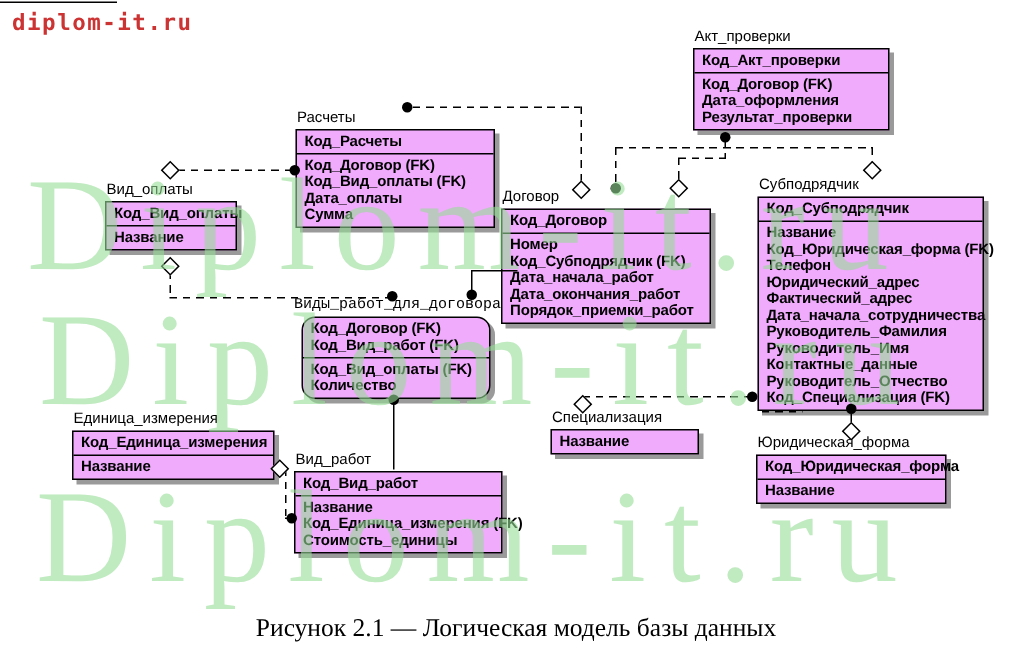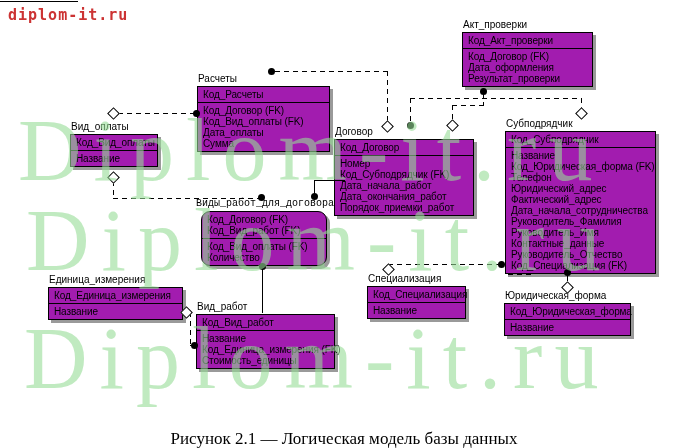--- a/index.html
+++ b/index.html
@@ -9,30 +9,31 @@
   }
   
   #logo{
     position:absolute;left:8px;top:6px;
     font-family:"DejaVu Sans Mono",monospace;font-weight:bold;
     font-size:15px;letter-spacing:1px;
   }
   #crop-line{position:absolute;left:0;top:1px;width:78px;height:1px;background:#000;}
   #caption{
     position:absolute;left:0;top:409px;width:688px;text-align:center;
-    font-family:"Liberation Serif",serif;font-size:17px;color:#000;margin-top:20px;
+    font-family:"Liberation Serif",serif;font-size:17px;color:#000;
   }
   
   .entity{position:absolute;z-index:2;}
   .etitle{
     position:absolute;top:-13px;left:1px;font-size:10px;color:#000;white-space:nowrap;
   }
   .ebox{
-    border:1px solid #000;background:#a21caf;
+    border:1px solid #000;background:#f0abfc;
     box-shadow:3px 3px 0 #9a9a9a;
+    font-weight:bold;
   }
   .ebox.rounded{border-radius:9px;box-shadow:3px 3px 0 #9a9a9a;}
   .ekeys{border-bottom:1px solid #000;padding:2px 4px 2px 5px;}
   .eattrs{padding:2px 4px 2px 5px;}
   .attr{font-size:10px;line-height:11px;white-space:nowrap;letter-spacing:-0.1px;color:#000;}
   
   .seg{position:absolute;z-index:3;}
   .solid-h{background:#000;height:1px;}
   .solid-v{background:#000;width:1px;}
   .dash-h{background:repeating-linear-gradient(to right,#000 0 5px,transparent 5px 9px);height:1px;}
@@ -165,23 +166,20 @@
           <div class="eattrs">
             <div class="attr">Название</div>
             <div class="attr">Код_Единица_измерения (FK)</div>
             <div class="attr">Стоимость_единицы</div>
           </div>
         </div>
       </div>
       <div class="entity" style="left: 367px; top: 286px; width: 99px;">
         <div class="etitle">Специализация</div>
         <div class="ebox">
-          <div class="ekeys">
-            <div class="attr">Код_Специализация</div>
-          </div>
           <div class="eattrs">
             <div class="attr">Название</div>
           </div>
         </div>
       </div>
       <div class="entity" style="left: 504px; top: 303px; width: 127px;">
         <div class="etitle">Юридическая_форма</div>
         <div class="ebox">
           <div class="ekeys">
             <div class="attr">Код_Юридическая_форма</div>

